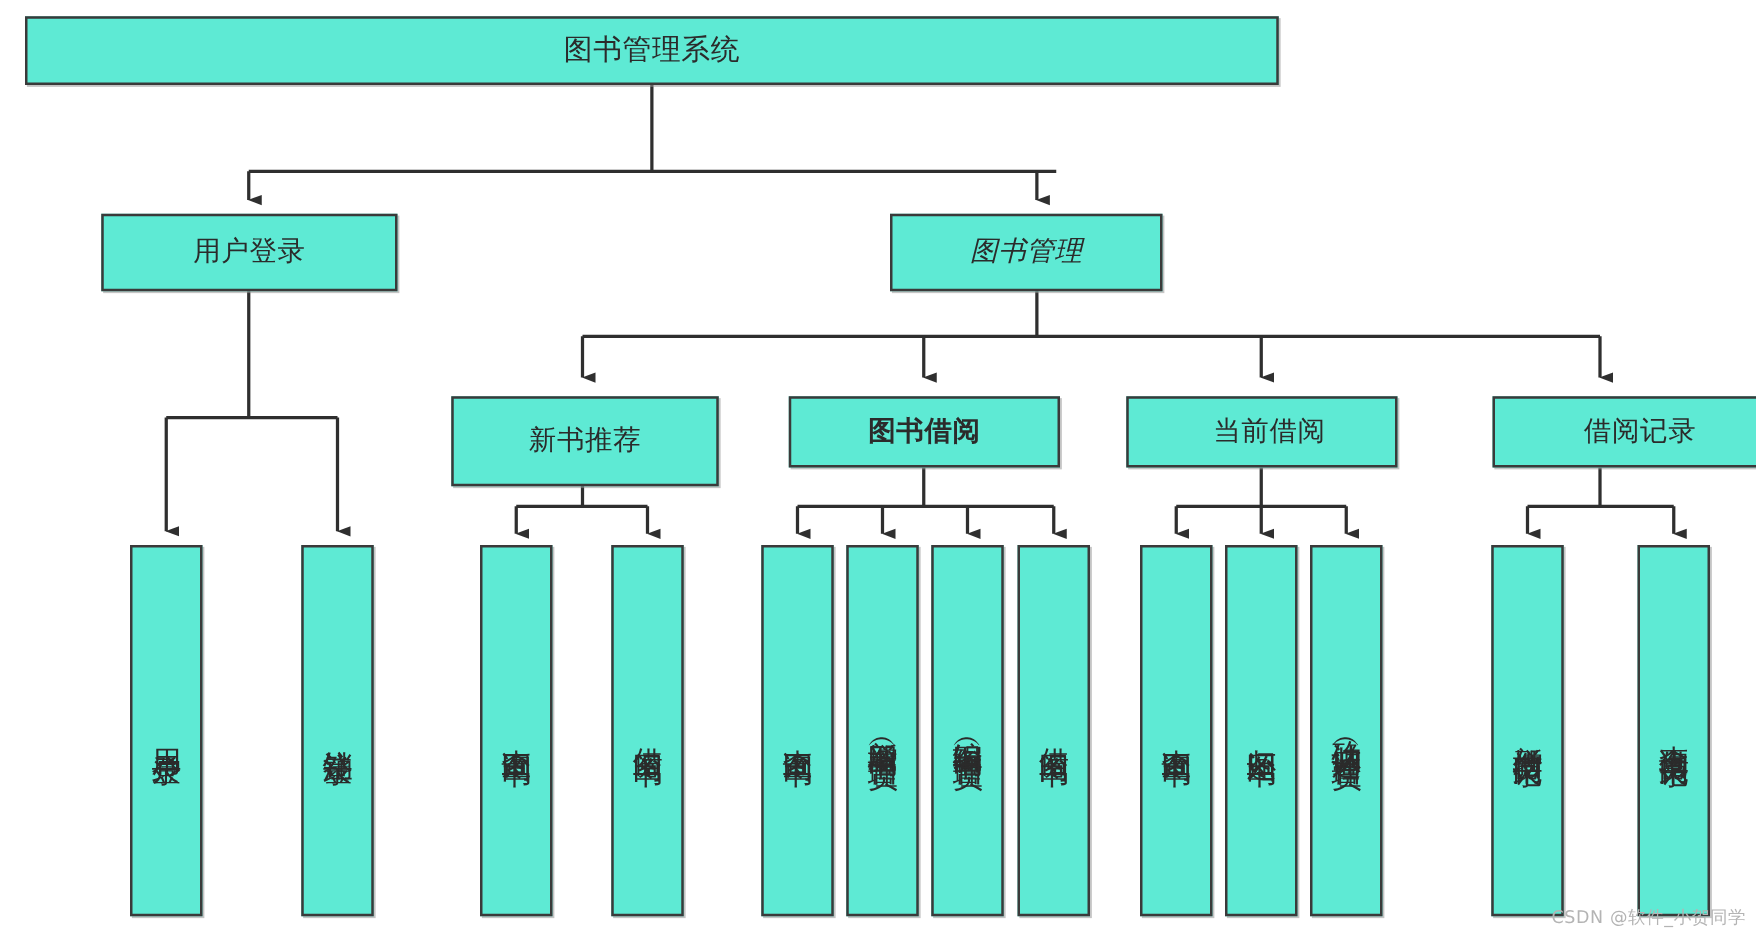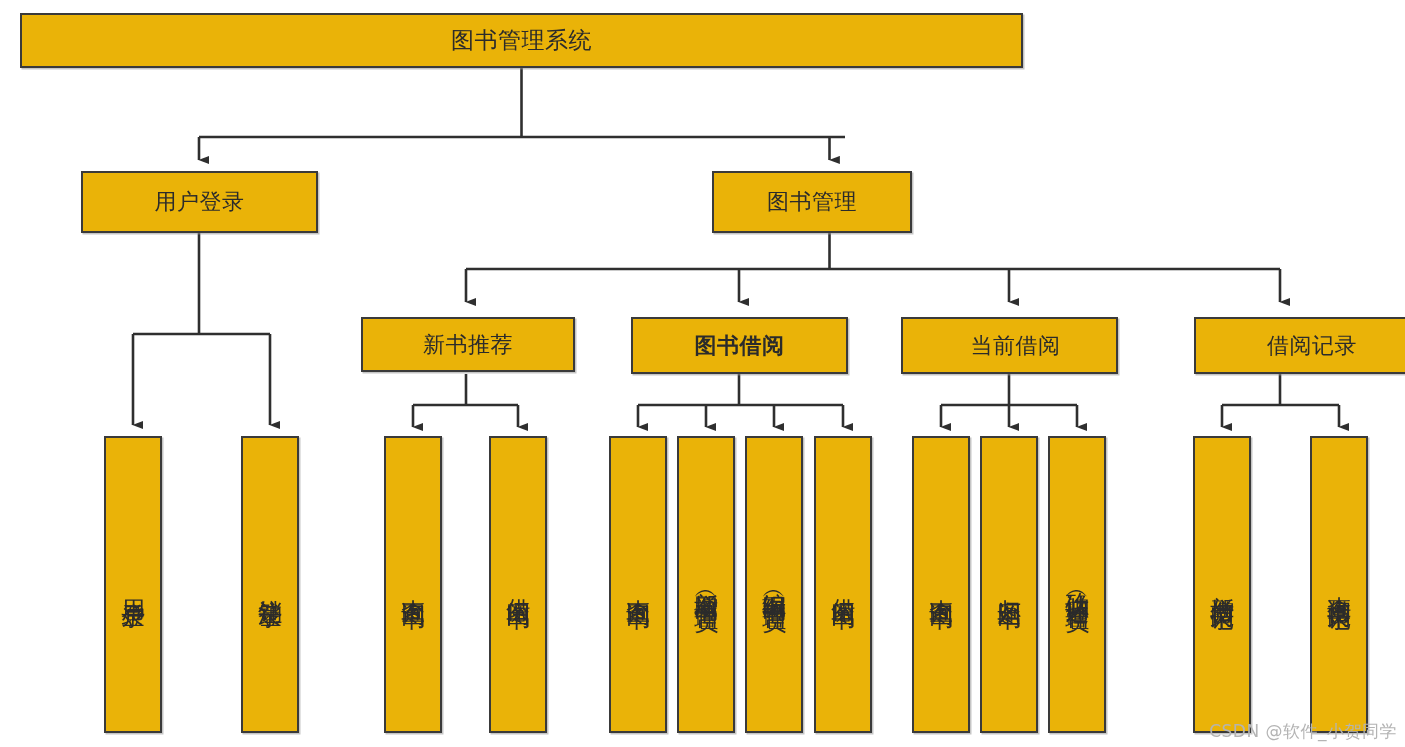--- a/index.html
+++ b/index.html
@@ -22,21 +22,21 @@
     position: absolute;
     left: 0;
     top: 0;
     width: 1405px;
     height: 747px;
     pointer-events: none;
   }
   .node {
     position: absolute;
     box-sizing: border-box;
-    background: #eab308;
+    background: #5eead4;
     border: 2.5px solid #3a3a3a;
     display: flex;
     align-items: center;
     justify-content: center;
     color: #2b2b2b;
     z-index: 3;
     box-shadow: 1.5px 1.5px 0 rgba(150,150,150,0.55);
   }
   .node .label {
     display: block;
@@ -59,21 +59,21 @@
     text-orientation: upright;
     font-size: 24px;
     line-height: 1.02;
     letter-spacing: 2.5px;
     white-space: nowrap;
   }
   #watermark {
     position: absolute;
     right: 8px;
     bottom: 4px;
-    font-size: 17px;
+    font-size: 14px;
     color: #b4b4b4;
     z-index: 6;
     white-space: nowrap;
     letter-spacing: 0.5px;
   }
 </style>
 </head>
 <body>
 
 <div id="canvas">
@@ -128,25 +128,25 @@
     </g>
   </svg>
 
   <div class="node root horiz" style="left:20px; top:13px; width:1003px; height:55px;">
     <span class="label">图书管理系统</span>
   </div>
 
   <div class="node horiz" style="left:81px; top:171px; width:237px; height:62px;">
     <span class="label">用户登录</span>
   </div>
-  <div class="node horiz" style="left:712px; top:171px; width:200px; height:62px;">
+  <div class="node horiz" style="left:712px; top:171px; width:218px; height:62px;font-style:italic;">
     <span class="label">图书管理</span>
   </div>
 
-  <div class="node horiz" style="left:361px; top:317px; width:214px; height:55px;">
+  <div class="node horiz" style="left:361px; top:317px; width:214px; height:72px;">
     <span class="label">新书推荐</span>
   </div>
   <div class="node horiz" style="left:631px; top:317px; width:217px; height:57px;font-weight:bold;">
     <span class="label">图书借阅</span>
   </div>
   <div class="node horiz" style="left:901px; top:317px; width:217px; height:57px;padding-left:12px;">
     <span class="label">当前借阅</span>
   </div>
   <div class="node horiz" style="left:1172px; top:317px; width:236px; height:57px;margin-left:22px;">
     <span class="label">借阅记录</span>

